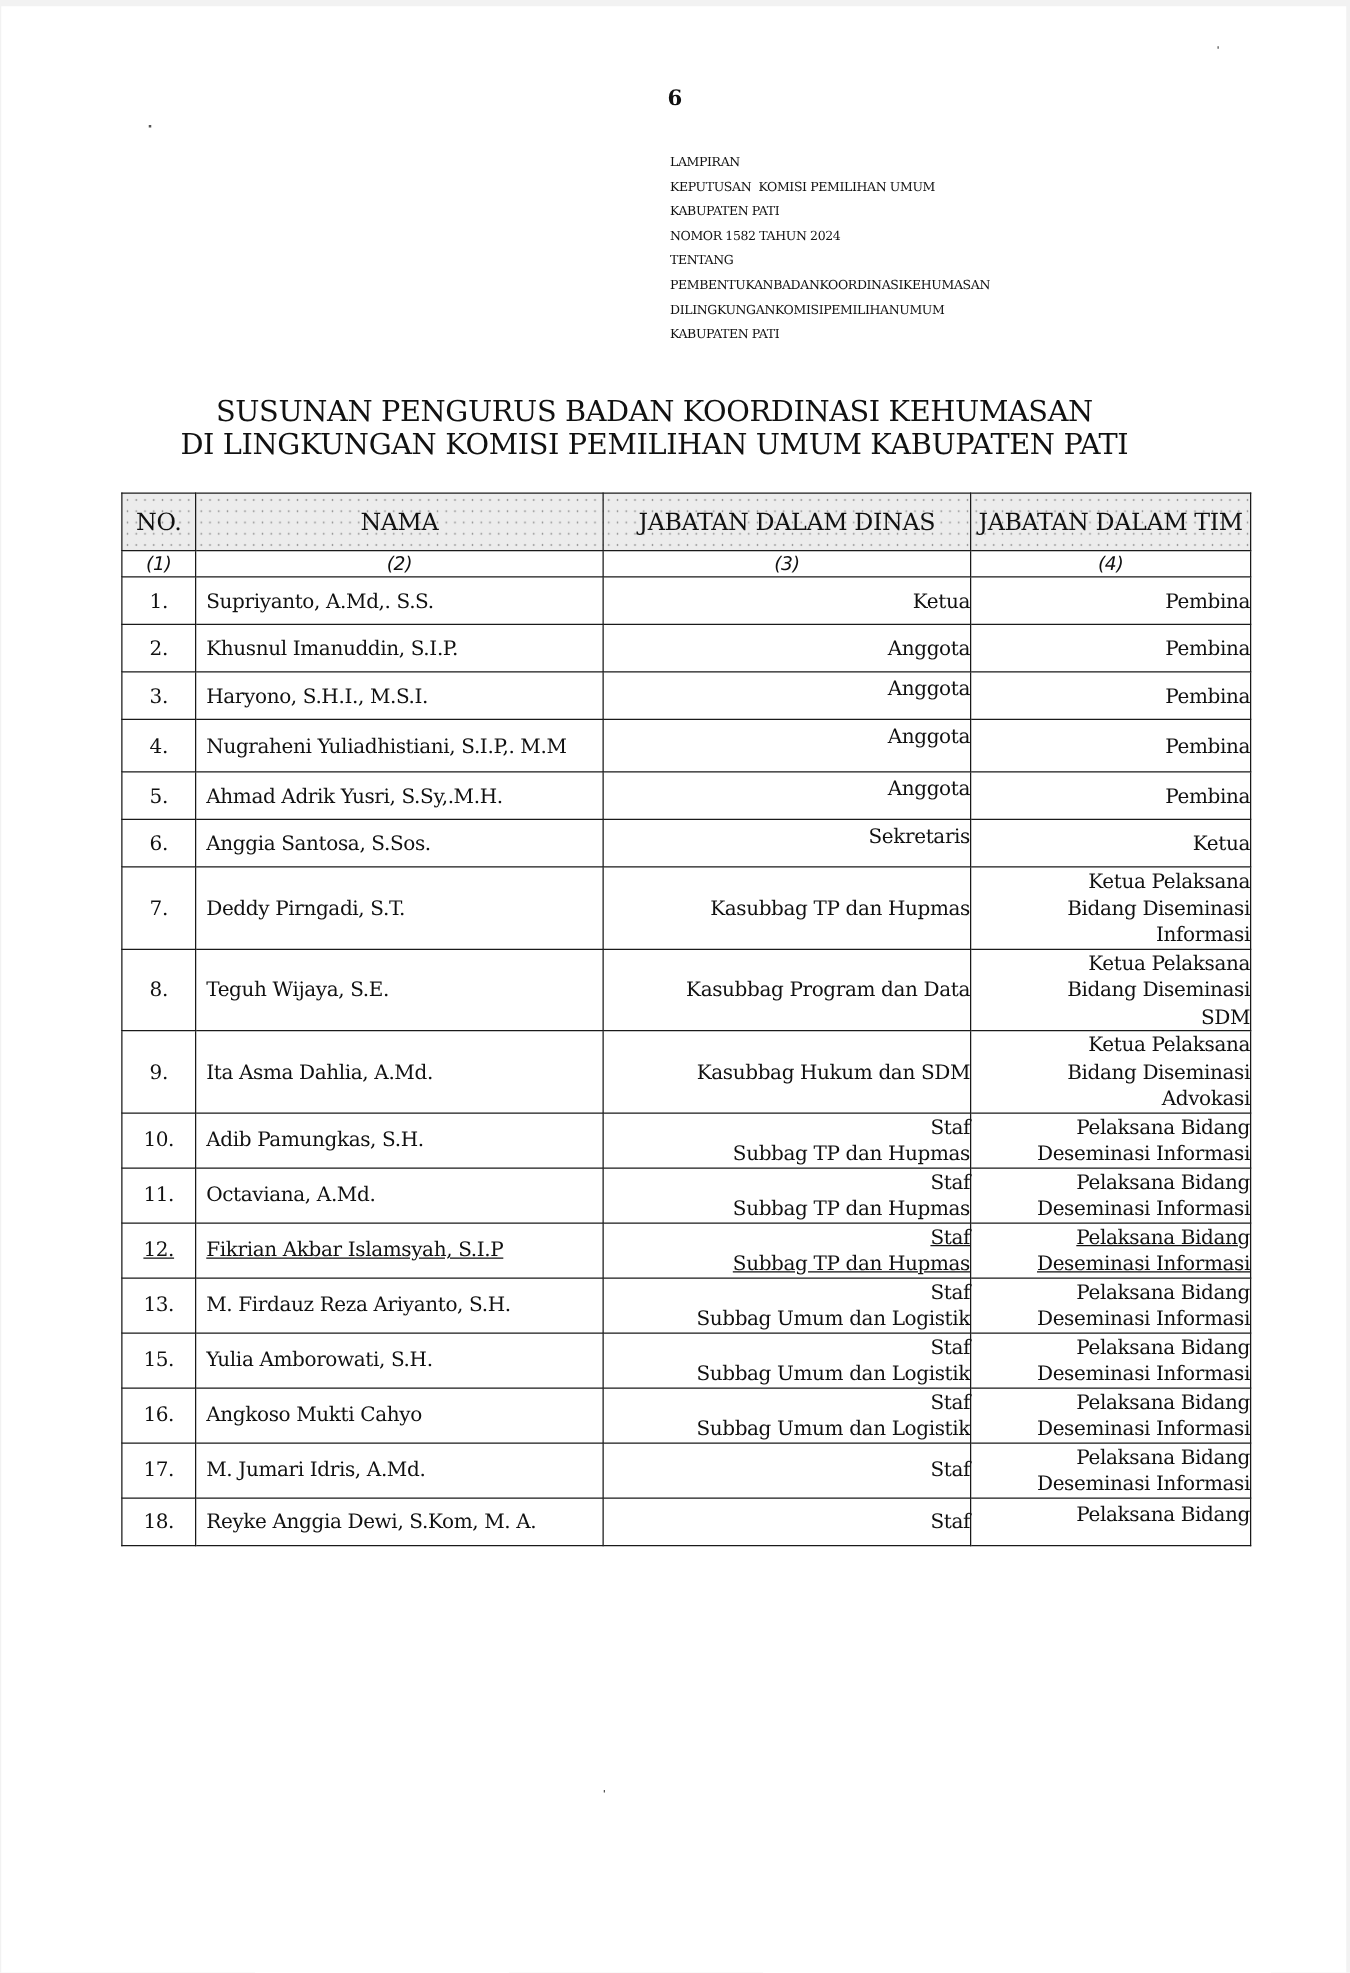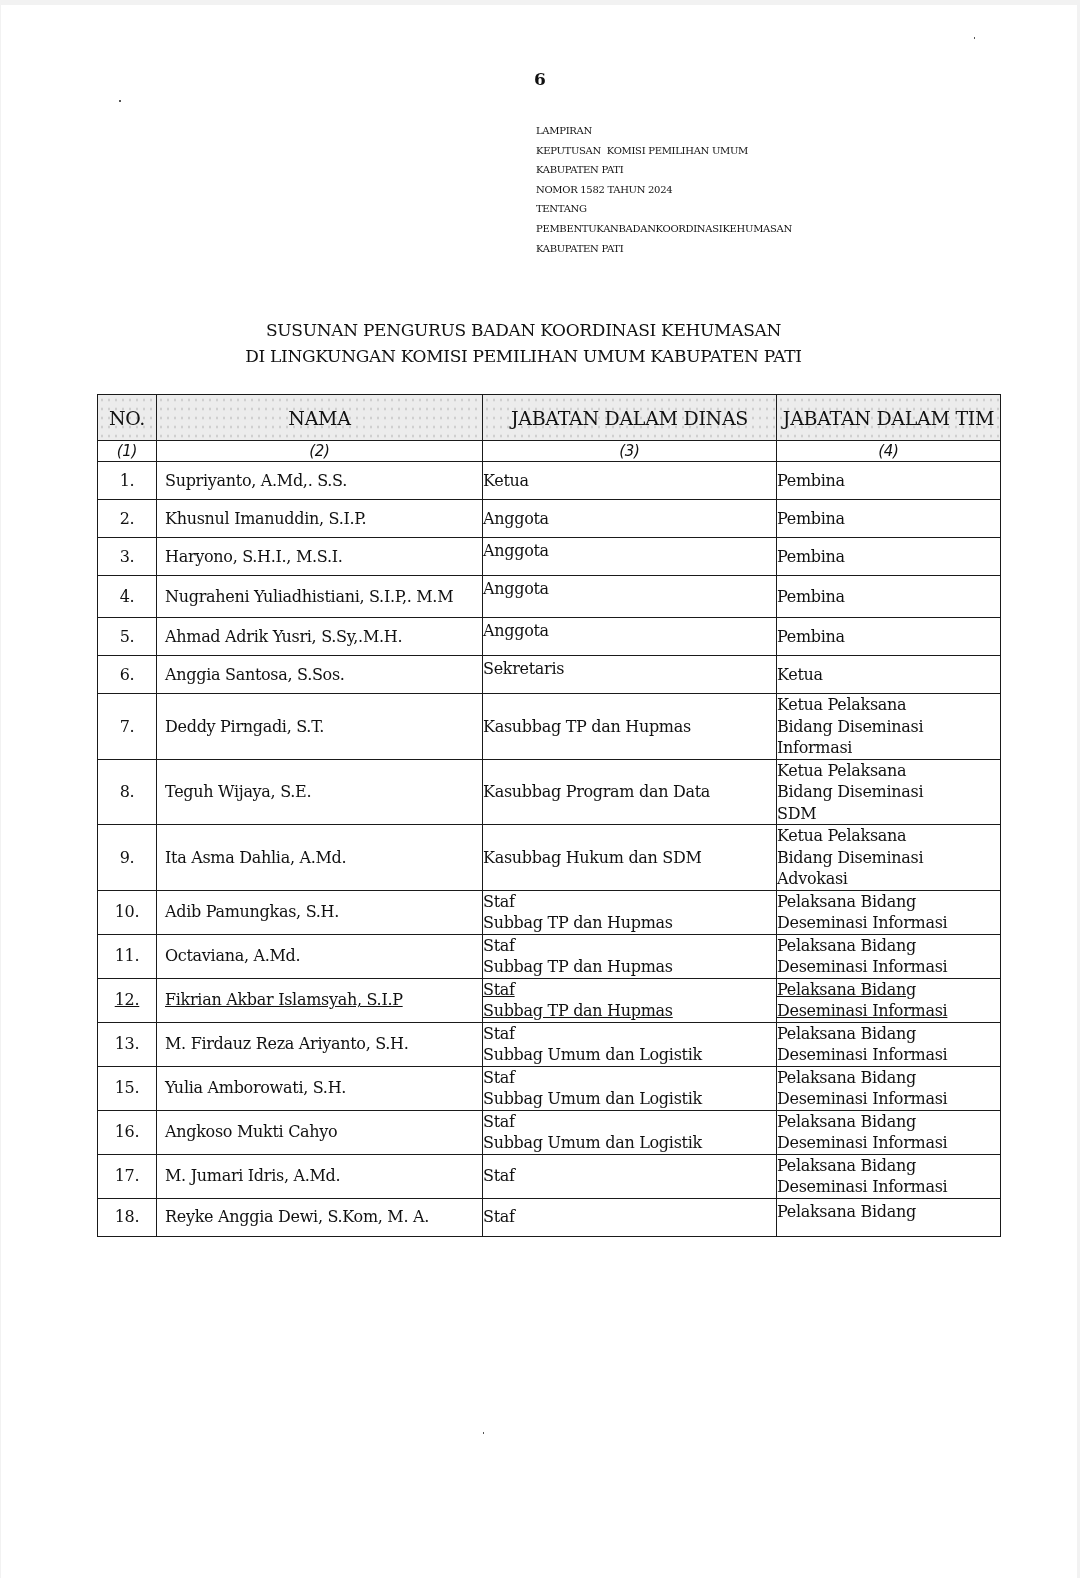--- a/index.html
+++ b/index.html
@@ -44,21 +44,21 @@
       display: flex;
       justify-content: flex-start;
       white-space: nowrap;
     }
     .title {
       position: absolute;
       left: 0;
       width: 1045px;
       top: 312px;
       text-align: center;
-      font-size: 17px;
+      font-size: 23px;
       line-height: 26px;
       letter-spacing: -0.3px;
     }
     .title .line { display: block; }
     table.roster {
       position: absolute;
       left: 96px;
       top: 389px;
       width: 903px;
       border-collapse: collapse;
@@ -91,21 +91,21 @@
       height: 20px;
       text-align: center;
       font-style: italic;
       font-family: "DejaVu Sans", "Liberation Sans", sans-serif;
       font-size: 15px;
       line-height: 18px;
     }
     tr.row td { line-height: 21.5px; }
     td.no { text-align: center; }
     td.name { padding-left: 8px !important; text-align: left; }
-    td.dinas, td.tim { text-align: left; }
+    td.dinas, td.tim { text-align: right; }
     td.topish { vertical-align: top !important; padding-top: 2px !important; }
     .sub { display: block; }
     .speck {
       position: absolute;
       width: 2px;
       height: 2px;
       background: #555;
     }
   </style>
 </head>
@@ -122,20 +122,27 @@
     <span class="line">LAMPIRAN</span>
     <span class="line" style="white-space:pre;">KEPUTUSAN  KOMISI PEMILIHAN UMUM</span>
     <span class="line">KABUPATEN PATI</span>
     <span class="line">NOMOR 1582 TAHUN 2024</span>
     <span class="line">TENTANG</span>
     <span class="justify">
       <span>PEMBENTUKAN</span>
       <span>BADAN</span>
       <span>KOORDINASI</span>
       <span>KEHUMASAN</span>
+    </span>
+    <span class="justify">
+      <span>DI</span>
+      <span>LINGKUNGAN</span>
+      <span>KOMISI</span>
+      <span>PEMILIHAN</span>
+      <span>UMUM</span>
     </span>
     <span class="line">KABUPATEN PATI</span>
   </div>
 
   <div class="title">
     <span class="line">SUSUNAN PENGURUS BADAN KOORDINASI KEHUMASAN</span>
     <span class="line">DI LINGKUNGAN KOMISI PEMILIHAN UMUM KABUPATEN PATI</span>
   </div>
 
   <table class="roster">

